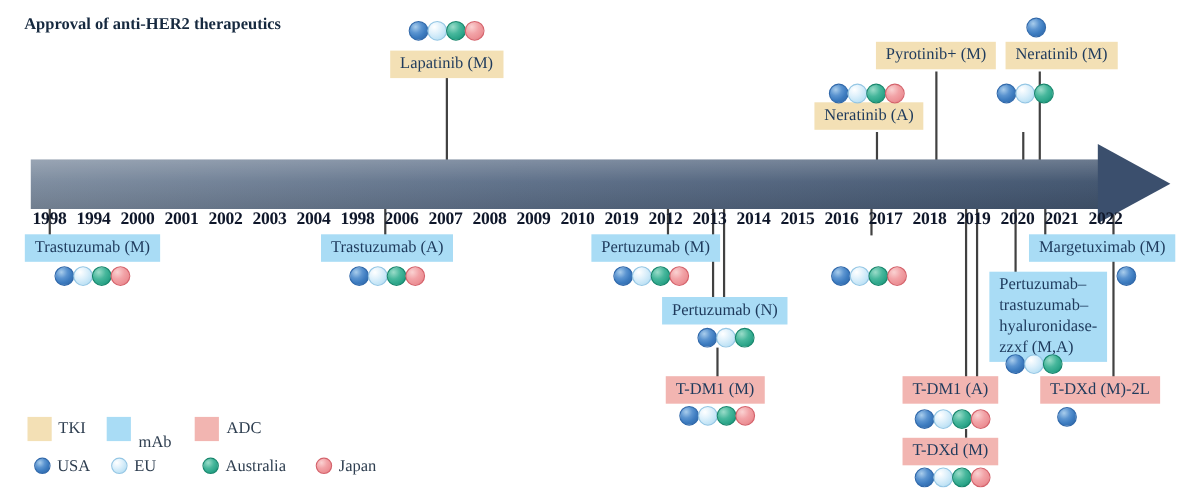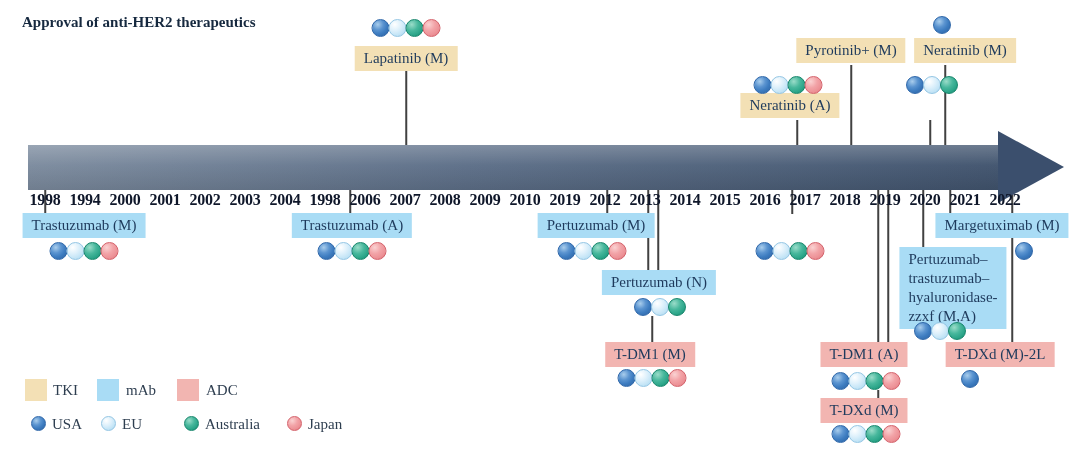--- a/index.html
+++ b/index.html
@@ -219,21 +219,21 @@
   </div>
 
   <div class="tag adc" style="left:1000px; top:342px">T-DXd (M)-2L</div>
   <div class="dots" style="left:970px; top:370px">
     <span class="dot usa"></span>
   </div>
 
   <div class="lgsq tki" style="left:25px; top:379px"></div>
   <div class="lgtext" style="left:53px; top:382px">TKI</div>
   <div class="lgsq mab" style="left:97px; top:379px"></div>
-  <div class="lgtext" style="left:126px; top:382px">mAb</div>
+  <div class="lgtext" style="left:126px; top:394px">mAb</div>
   <div class="lgsq adc" style="left:177px; top:379px"></div>
   <div class="lgtext" style="left:206px; top:382px">ADC</div>
 
   <div class="lgdot dot sm usa" style="left:31px; top:416px"></div>
   <div class="lgtext" style="left:52px; top:416px">USA</div>
   <div class="lgdot dot sm eu" style="left:101px; top:416px"></div>
   <div class="lgtext" style="left:122px; top:416px">EU</div>
   <div class="lgdot dot sm australia" style="left:184px; top:416px"></div>
   <div class="lgtext" style="left:205px; top:416px">Australia</div>
   <div class="lgdot dot sm japan" style="left:287px; top:416px"></div>

